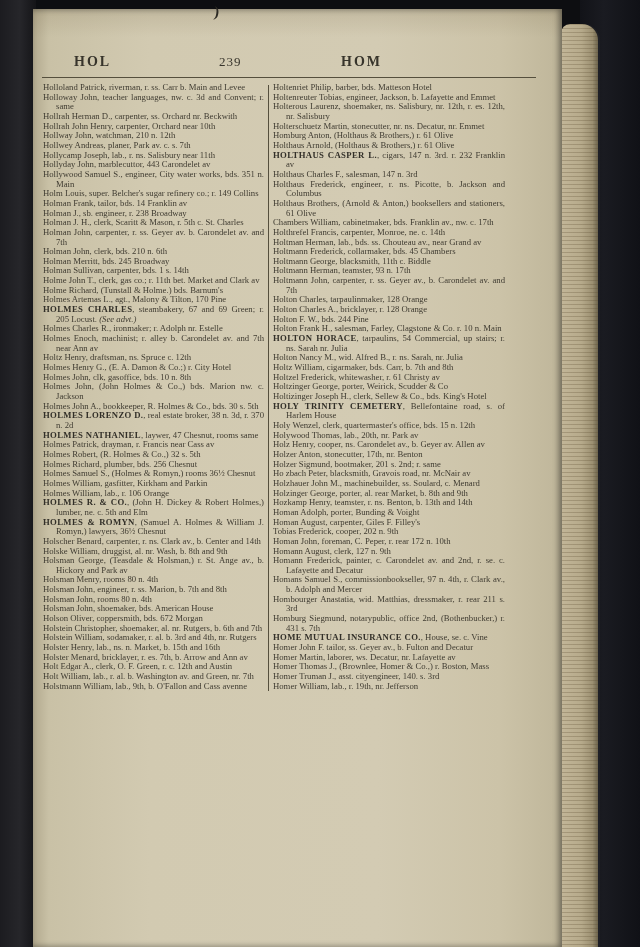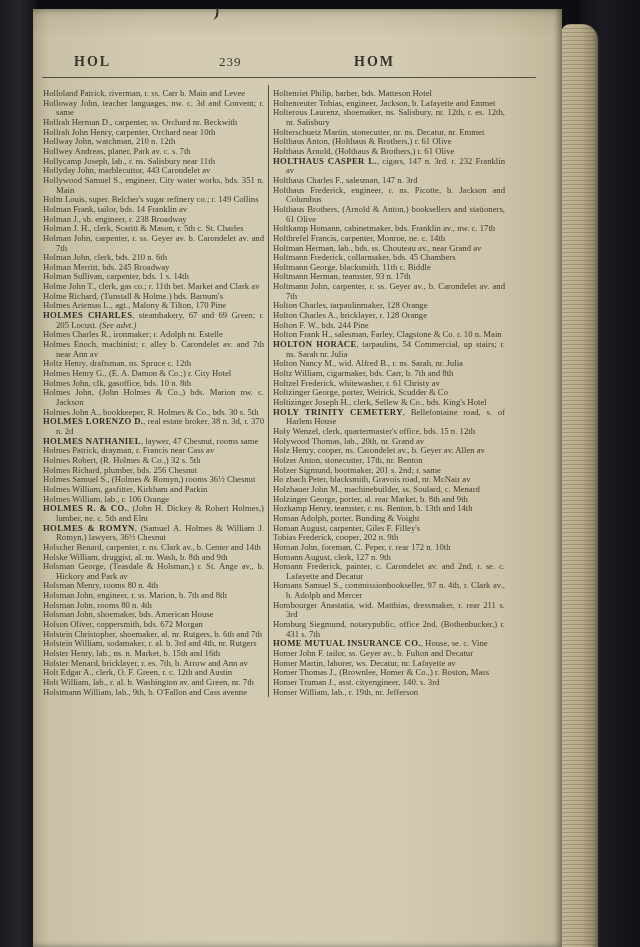--- a/index.html
+++ b/index.html
@@ -33,30 +33,30 @@
   }
   .ink-mark {
     position:absolute; left:181px; top:-5px; color:#2c2a24;
     font-size:15px; font-weight:bold; transform:rotate(8deg);
   }
   .hdr { position:absolute; top:45px; color:#37342b; }
   .hdr.caps { font-weight:bold; font-size:14px; letter-spacing:2px; }
   .hdr.num  { font-size:13px; letter-spacing:1px; }
   .hol { left:41px; }
   .num { left:186px; }
-  .hom { left:321px; }
+  .hom { left:308px; }
   .rule-h {
     position:absolute; left:9px; top:68px; width:494px; height:1px;
     background:#554f3d;
   }
   .cols {
     position:absolute; left:10px; top:74px; width:464px;
     display:flex; align-items:flex-start;
   }
-  .col { font-size:8.7px; line-height:9.65px; color:#3f3b31; text-align:justify;margin-top:6px; }
+  .col { font-size:8.7px; line-height:9.65px; color:#3f3b31; text-align:justify; }
   .col-left  { width:221px; }
   .divider { width:1px; align-self:stretch; background:#554f3d; margin:2px 4px 0 4px; }
   .col-right { width:232px; }
   .e { padding-left:13px; text-indent:-13px; }
   .e .nm { white-space:pre; }
   .e.bd .nm { font-weight:bold; letter-spacing:.35px; color:#322f28; }
   .e i { font-style:italic; }
 </style>
 </head>
 <body>
@@ -130,46 +130,46 @@
           <div class="e"><span class="nm">Holt Edgar A.</span><span>, clerk, O. F. Green, r. c. 12th and Austin</span></div>
           <div class="e"><span class="nm">Holt William</span><span>, lab., r. al. b. Washington av. and Green, nr. 7th</span></div>
           <div class="e"><span class="nm">Holstmann William</span><span>, lab., 9th, b. O'Fallon and Cass avenne</span></div>
         </div>
       <div class="divider"></div>
       <div class="col col-right">
           <div class="e"><span class="nm">Holtenriet Philip</span><span>, barber, bds. Matteson Hotel</span></div>
           <div class="e"><span class="nm">Holtenreuter Tobias</span><span>, engineer, Jackson, b. Lafayette and Emmet</span></div>
           <div class="e"><span class="nm">Holterous Laurenz</span><span>, shoemaker, ns. Salisbury, nr. 12th, r. es. 12th, nr. Salisbury</span></div>
           <div class="e"><span class="nm">Holterschuetz Martin</span><span>, stonecutter, nr. ns. Decatur, nr. Emmet</span></div>
-          <div class="e"><span class="nm">Holthaus Anton</span><span>, (Holthaus &amp; Brothers,) r. 61 Olive</span></div>
+          <div class="e"><span class="nm">Homburg Anton</span><span>, (Holthaus &amp; Brothers,) r. 61 Olive</span></div>
           <div class="e"><span class="nm">Holthaus Arnold</span><span>, (Holthaus &amp; Brothers,) r. 61 Olive</span></div>
           <div class="e bd"><span class="nm">HOLTHAUS CASPER L.</span><span>, cigars, 147 n. 3rd. r. 232 Franklin av</span></div>
           <div class="e"><span class="nm">Holthaus Charles F.</span><span>, salesman, 147 n. 3rd</span></div>
           <div class="e"><span class="nm">Holthaus Frederick</span><span>, engineer, r. ns. Picotte, b. Jackson and Columbus</span></div>
           <div class="e"><span class="nm">Holthaus Brothers</span><span>, (Arnold &amp; Anton,) booksellers and stationers, 61 Olive</span></div>
-          <div class="e"><span class="nm">Holtkamp Homann</span><span>, cabinetmaker, bds. Franklin av., nw. c. 17th</span></div>
+          <div class="e"><span class="nm">Chambers William</span><span>, cabinetmaker, bds. Franklin av., nw. c. 17th</span></div>
           <div class="e"><span class="nm">Holthrefel Francis</span><span>, carpenter, Monroe, ne. c. 14th</span></div>
           <div class="e"><span class="nm">Holtman Herman</span><span>, lab., bds. ss. Chouteau av., near Grand av</span></div>
           <div class="e"><span class="nm">Holtmann Frederick</span><span>, collarmaker, bds. 45 Chambers</span></div>
           <div class="e"><span class="nm">Holtmann George</span><span>, blacksmith, 11th c. Biddle</span></div>
           <div class="e"><span class="nm">Holtmann Herman</span><span>, teamster, 93 n. 17th</span></div>
           <div class="e"><span class="nm">Holtmann John</span><span>, carpenter, r. ss. Geyer av., b. Carondelet av. and 7th</span></div>
           <div class="e"><span class="nm">Holton Charles</span><span>, tarpaulinmaker, 128 Orange</span></div>
           <div class="e"><span class="nm">Holton Charles A.</span><span>, bricklayer, r. 128 Orange</span></div>
           <div class="e"><span class="nm">Holton F. W.</span><span>, bds. 244 Pine</span></div>
           <div class="e"><span class="nm">Holton Frank H.</span><span>, salesman, Farley, Clagstone &amp; Co. r. 10 n. Main</span></div>
           <div class="e bd"><span class="nm">HOLTON HORACE</span><span>, tarpaulins, 54 Commercial, up stairs; r. ns. Sarah nr. Julia</span></div>
           <div class="e"><span class="nm">Holton Nancy M.</span><span>, wid. Alfred B., r. ns. Sarah, nr. Julia</span></div>
           <div class="e"><span class="nm">Holtz William</span><span>, cigarmaker, bds. Carr, b. 7th and 8th</span></div>
           <div class="e"><span class="nm">Holtzel Frederick</span><span>, whitewasher, r. 61 Christy av</span></div>
           <div class="e"><span class="nm">Holtzinger George</span><span>, porter, Weirick, Scudder &amp; Co</span></div>
           <div class="e"><span class="nm">Holtizinger Joseph H.</span><span>, clerk, Sellew &amp; Co., bds. King's Hotel</span></div>
           <div class="e bd"><span class="nm">HOLY TRINITY CEMETERY</span><span>, Bellefontaine road, s. of Harlem House</span></div>
           <div class="e"><span class="nm">Holy Wenzel</span><span>, clerk, quartermaster's office, bds. 15 n. 12th</span></div>
-          <div class="e"><span class="nm">Holywood Thomas</span><span>, lab., 20th, nr. Grand av</span></div>
+          <div class="e"><span class="nm">Holywood Thomas</span><span>, lab., 20th, nr. Park av</span></div>
           <div class="e"><span class="nm">Holz Henry</span><span>, cooper, ns. Carondelet av., b. Geyer av. Allen av</span></div>
           <div class="e"><span class="nm">Holzer Anton</span><span>, stonecutter, 17th, nr. Benton</span></div>
           <div class="e"><span class="nm">Holzer Sigmund</span><span>, bootmaker, 201 s. 2nd; r. same</span></div>
           <div class="e"><span class="nm">Ho zbach Peter</span><span>, blacksmith, Gravois road, nr. McNair av</span></div>
           <div class="e"><span class="nm">Holzhauer John M.</span><span>, machinebuilder, ss. Soulard, c. Menard</span></div>
           <div class="e"><span class="nm">Holzinger George</span><span>, porter, al. rear Market, b. 8th and 9th</span></div>
           <div class="e"><span class="nm">Hozkamp Henry</span><span>, teamster, r. ns. Benton, b. 13th and 14th</span></div>
           <div class="e"><span class="nm">Homan Adolph</span><span>, porter, Bunding &amp; Voight</span></div>
           <div class="e"><span class="nm">Homan August</span><span>, carpenter, Giles F. Filley's</span></div>
           <div class="e"><span class="nm">Tobias Frederick</span><span>, cooper, 202 n. 9th</span></div>

